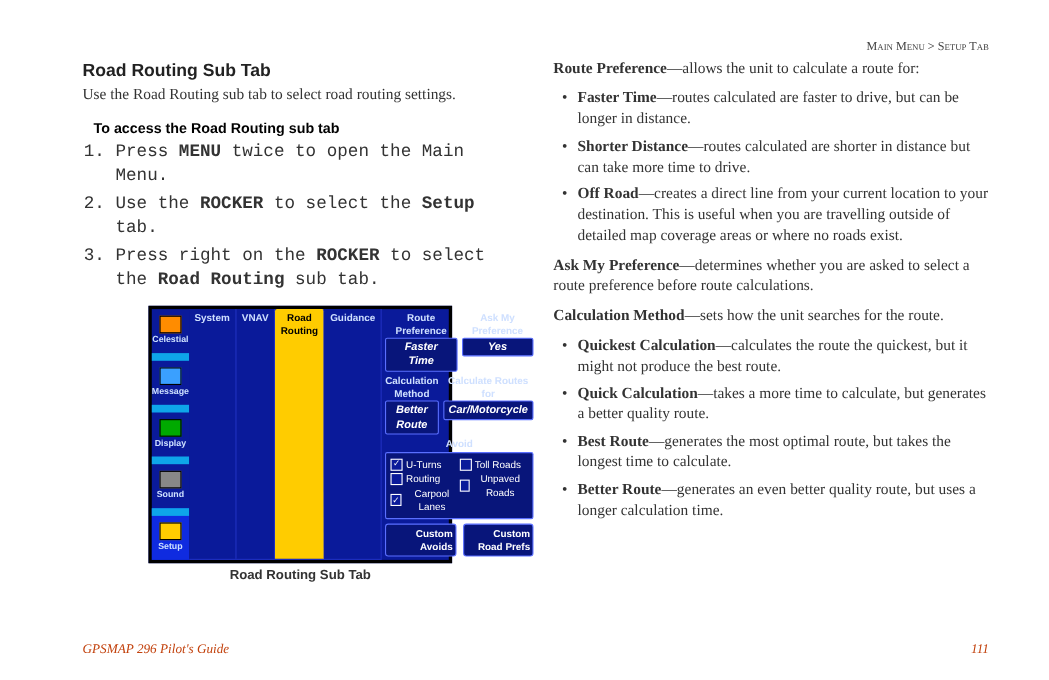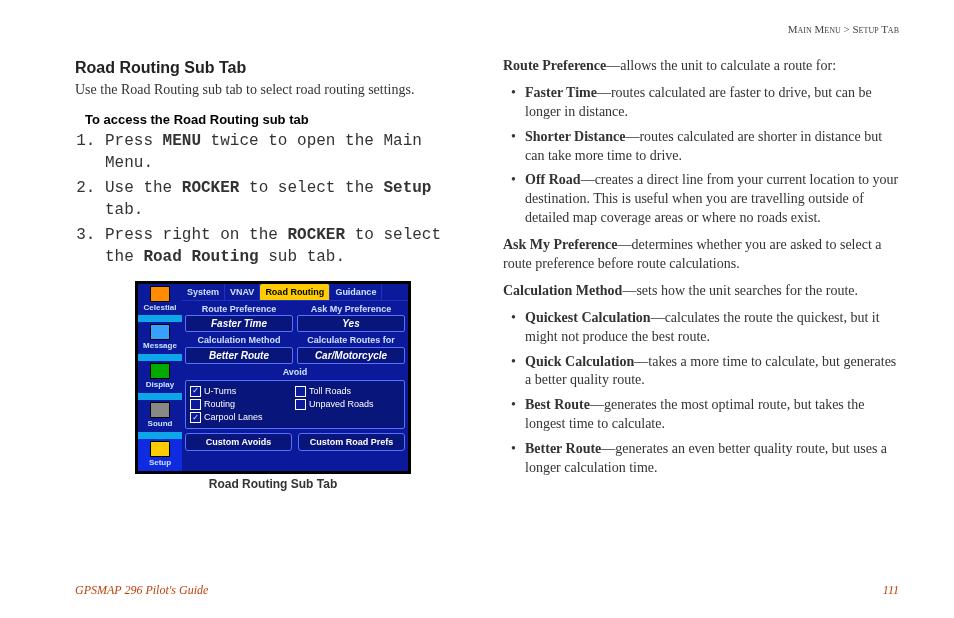--- a/index.html
+++ b/index.html
@@ -7,26 +7,25 @@
     padding: 0;
     font-family: "Times New Roman", Times, serif;
     color: #222;
     background: #fff;
     width: 954px;
     height: 618px;
     box-sizing: border-box;
     position: relative;
   }
   .page {
-    padding: 23px 55px 20px 75px;
+    padding: 36px 55px 20px 75px;
     box-sizing: border-box;
     height: 100%;
     display: flex;
     flex-direction: column;
-    gap: 16px;
   }
   .header-path {
     text-align: right;
     font-size: 11px;
     font-variant: small-caps;
     color: #444;
     margin-bottom: 6px;
   }
   .columns {
     display: flex;
@@ -101,21 +100,21 @@
   .side-item:first-child{border-top:none;}
   .side-icon {
     width:18px;height:14px;background:#ff8c00;border:1px solid #000;margin-bottom:1px;
   }
   .side-icon.blue{background:#3aa0ff;}
   .side-icon.green{background:#0a0;}
   .side-icon.gray{background:#888;}
   .side-icon.yellow{background:#ffcc00;}
   .side-item.active{background:#0f2be0;}
   .side-item .lbl{color:#cde0ff;font-weight:bold;}
-  .main-col { flex:1; display:flex; flex-direction:column; }
+  .main-col { flex:1; display:flex; flex-direction:row; }
   .tabs {
     display:flex; background:#0a1a9a; border-bottom:1px solid #2030c0;
   }
   .tab {
     padding:2px 5px; font-size:9px; color:#cfe0ff; font-weight:bold;
     border-right:1px solid #2030c0;
   }
   .tab.active { background:#ffcc00; color:#000; border-radius:2px 2px 0 0;}
   .panel { padding:2px 3px 3px 3px; }
   .field-row { display:flex; gap:4px; margin-bottom:2px;}
@@ -147,21 +146,21 @@
     background:#0a1a9a;
   }
   .btn-row { display:flex; gap:6px; margin-top:4px; }
   .dev-btn {
     flex:1;
     border:1px solid #5a6fff;
     border-radius:3px;
     background:#08157a;
     padding:2px 2px;
     font-size:9px;
-    text-align:center;
+    text-align:right;
     font-weight:bold;
   }
   .caption {
     font-family: Arial, Helvetica, sans-serif;
     font-weight: bold;
     font-size: 12px;
     text-align: center;
     margin-top: 2px;
   }
   

